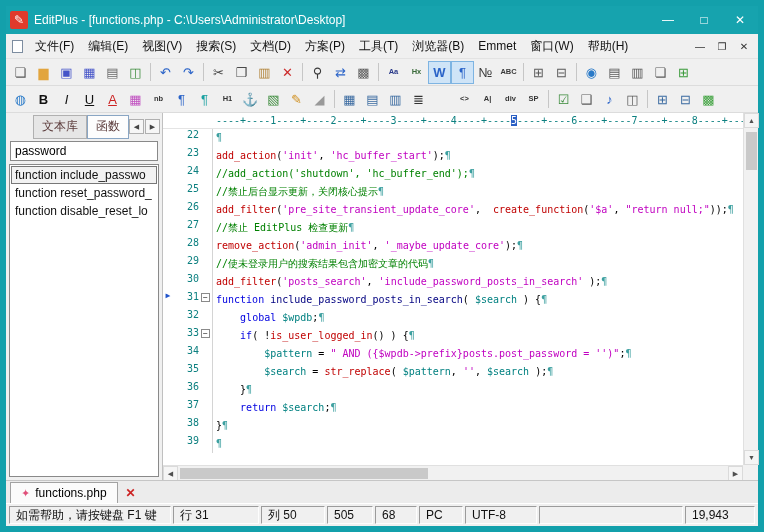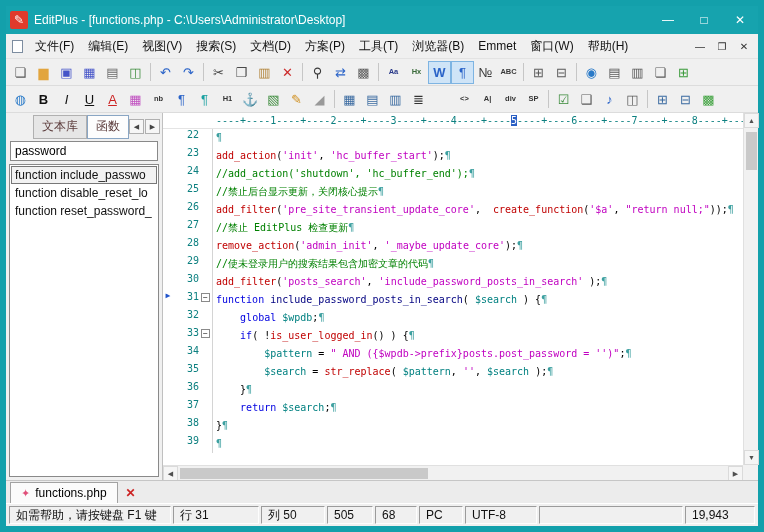--- a/index.html
+++ b/index.html
@@ -310,22 +310,22 @@
         <div class="side-tab">文本库</div>
         <div class="side-tab active">函数</div>
         <div class="side-arrows">
           <div class="arrow-btn">◀</div>
           <div class="arrow-btn">▶</div>
         </div>
       </div>
       <input class="search-input" type="text" value="password" style="">
       <div class="func-list">
           <div class="func-item selected">function include_passwo</div>
+          <div class="func-item">function reset_password_</div>
           <div class="func-item">function disable_reset_lo</div>
-          <div class="func-item">function reset_password_</div>
         </div>
     </div>
 
     <div class="editor">
       <div class="ruler"><span>----+----1----+----2----+----3----+----4----+----</span><span class="hl">5</span><span>----+----6----+----7----+----8----+----9----+----</span></div>
 
       <div class="code-area">
           <div class="code-line">
             <div class="gutter">
               <span class="marker"></span>

